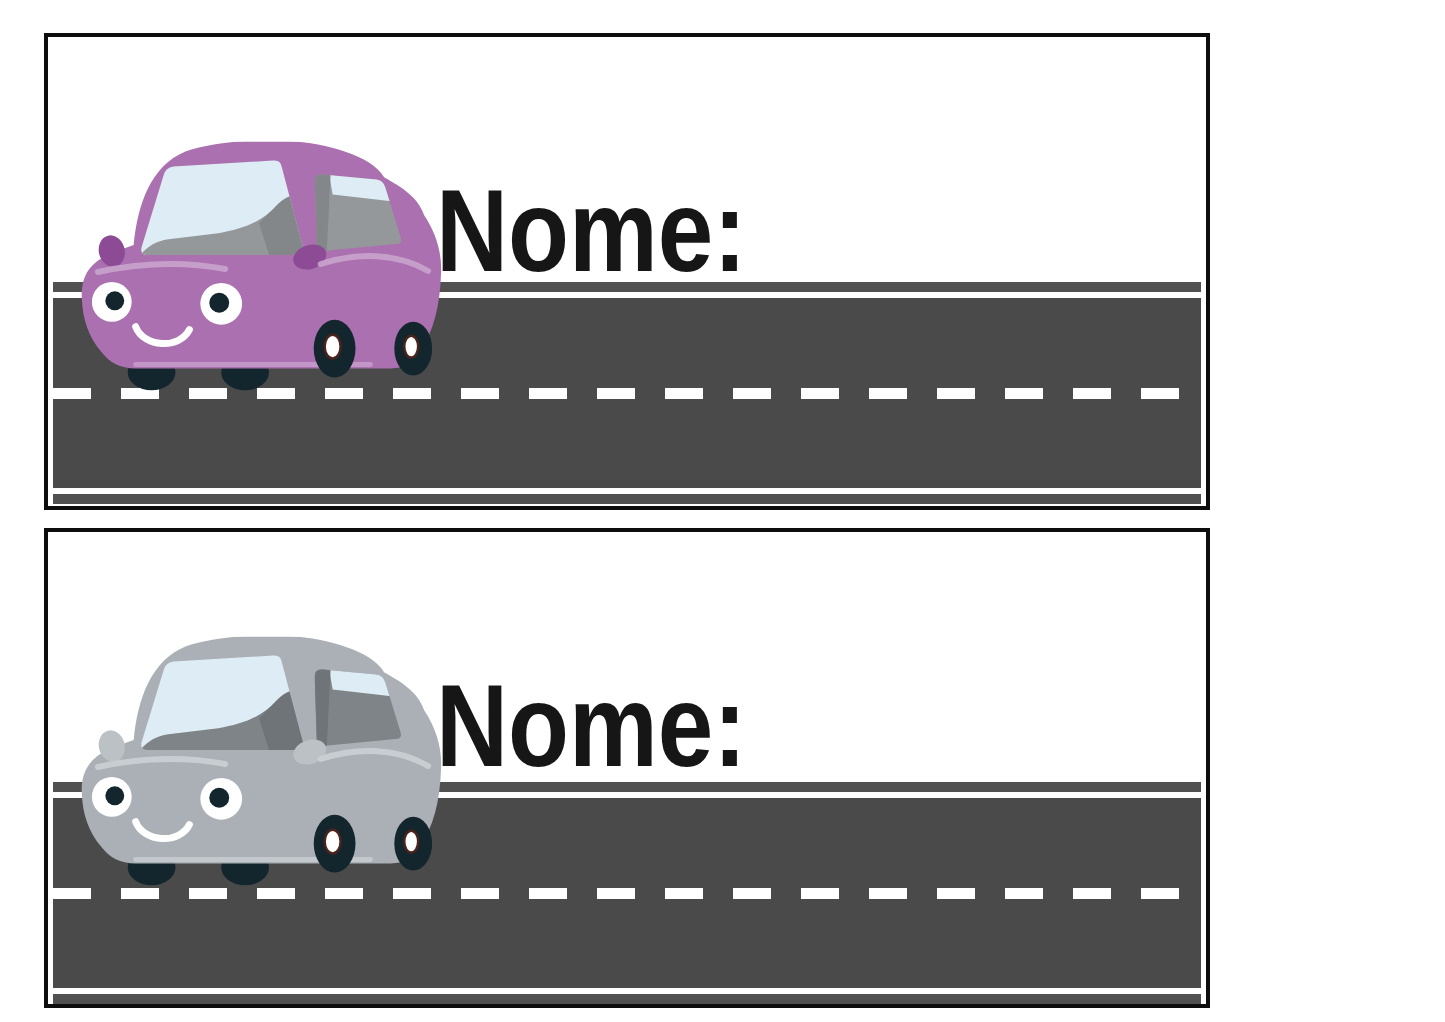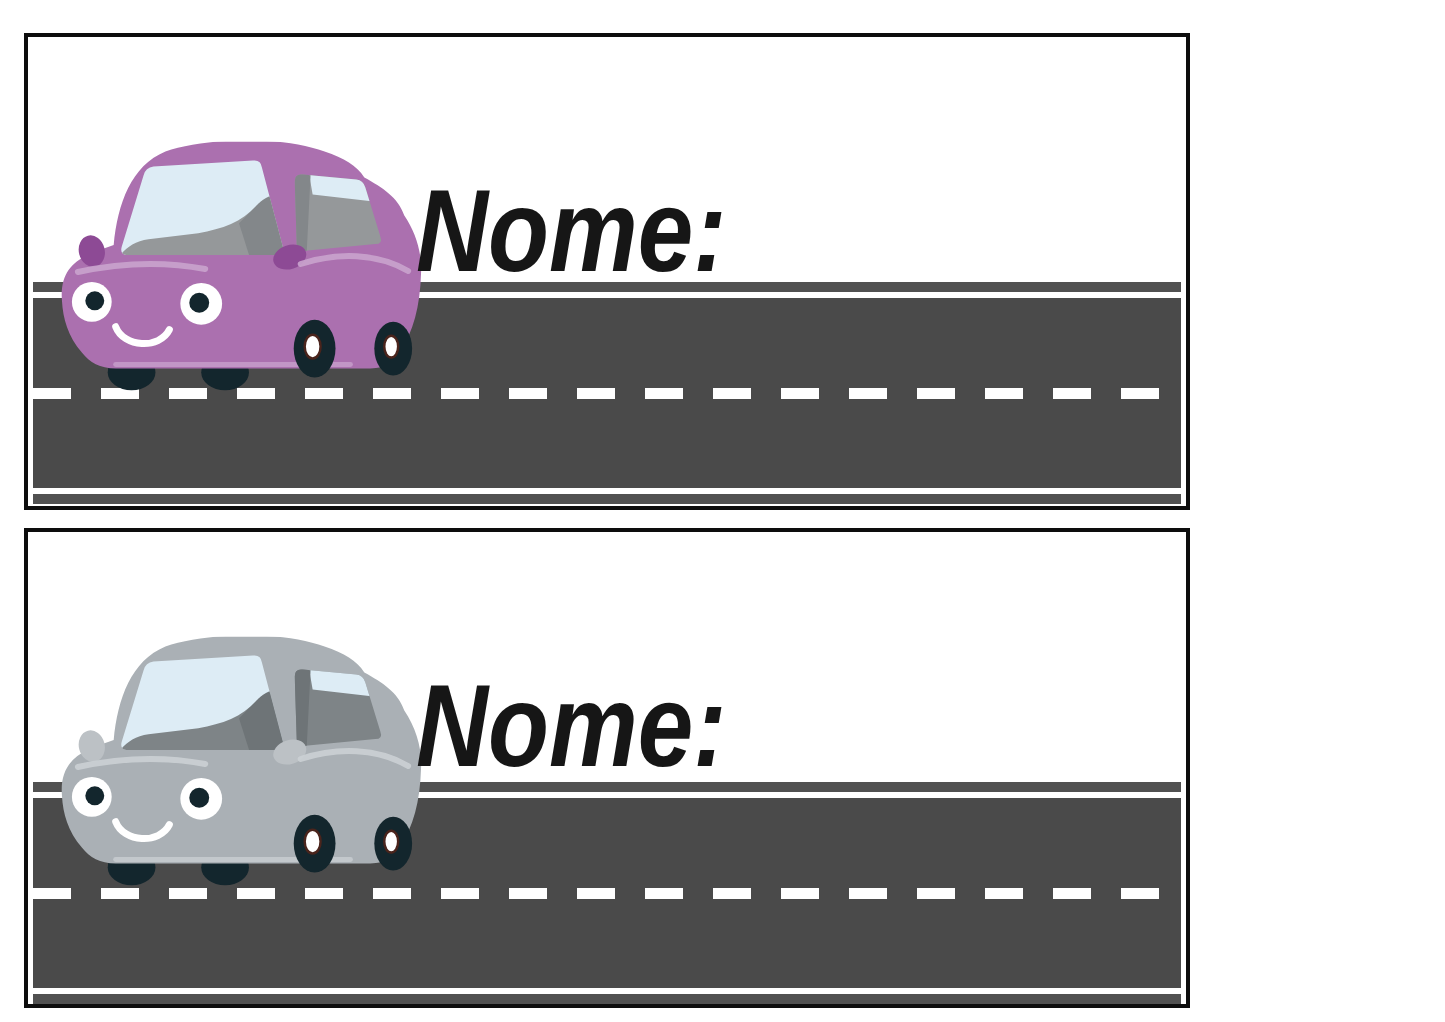--- a/index.html
+++ b/index.html
@@ -5,24 +5,23 @@
   html,body{margin:0;padding:0;}
   body{
     width:1445px;height:1022px;position:relative;
     background:#ffffff;
     font-family:"Liberation Sans", sans-serif;
     overflow:hidden;
   }
 
   
   .card{
-    position:absolute;left:24px;width:1166px;
+    position:absolute;left:44px;width:1166px;
     border:4px solid #0d0d0d;background:#ffffff;
     box-sizing:border-box;
-    font-style:italic;
   }
   .card--first{top:33px;height:477px;}
   .card--second{top:528px;height:480px;}
 
   
   .road-band{position:absolute;left:5px;right:5px;top:245px;height:224px;}
   .card--second .road-band{top:250px;}
   .road-edge{height:10px;background:#515151;}
   .road-spacer{height:6px;background:transparent;}
   .road-asphalt{height:190px;background:#4a4a4a;position:relative;}

